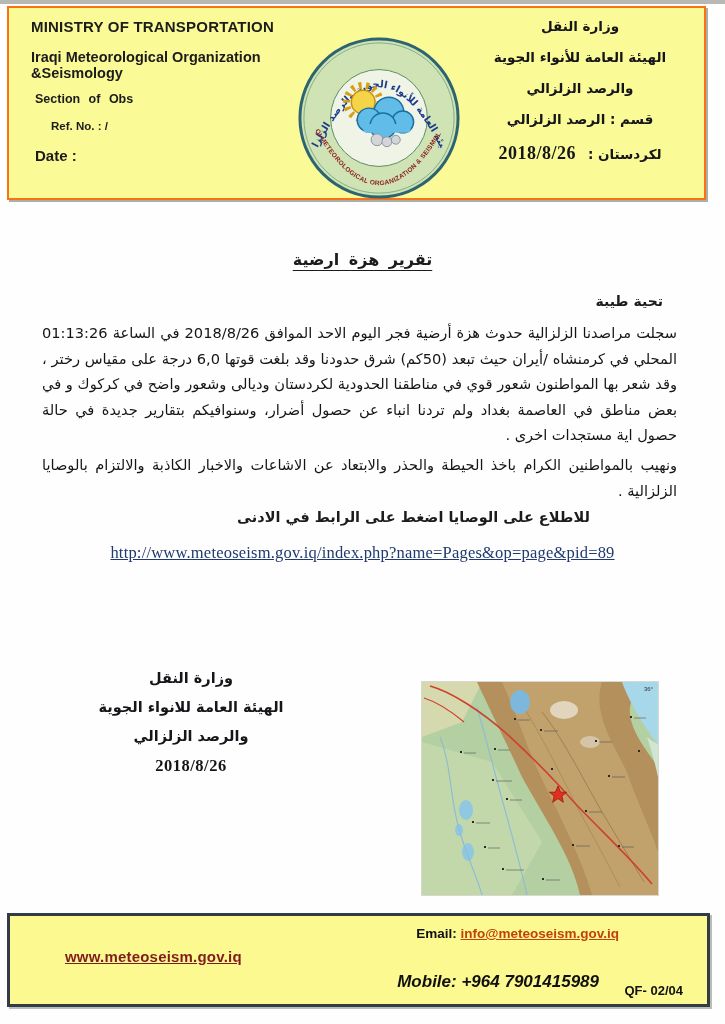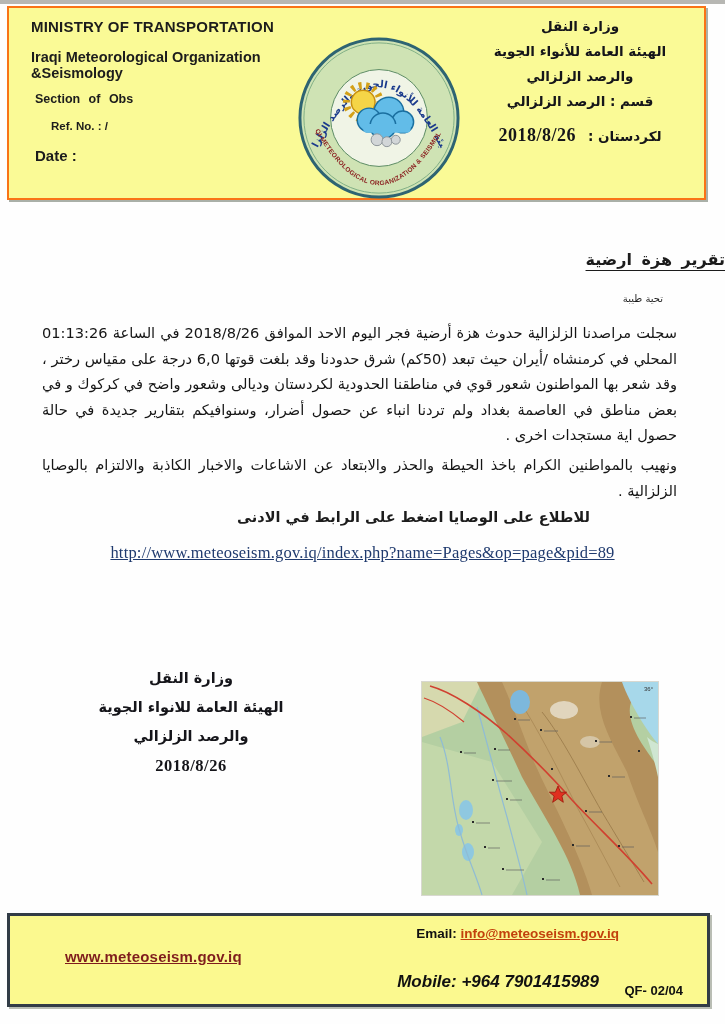--- a/index.html
+++ b/index.html
@@ -26,34 +26,34 @@
 
   .logo-wrap{position:absolute;left:286px;top:26px;width:168px;height:168px;}
 
   .hdr-ar{
     position:absolute;right:14px;top:10px;width:220px;
     direction:rtl;text-align:center;
     font-family:"DejaVu Sans", sans-serif;
     font-weight:bold;font-size:13.5px;color:#15151a;
   }
   .hdr-ar .al{margin-top:0;line-height:17px;}
-  .hdr-ar .al + .al{margin-top:8px;}
+  .hdr-ar .al + .al{margin-top:14px;}
   .hdr-ar .date-line{margin-top:15px;display:flex;direction:rtl;justify-content:center;align-items:baseline;gap:12px;}
   .hdr-ar .date-val{font-family:"Liberation Serif","DejaVu Serif",serif;font-size:18px;font-weight:600;letter-spacing:.5px;}
 
   
   .doc-title{
-    position:absolute;top:250px;left:0;width:725px;text-align:right;
+    position:absolute;top:250px;left:0;width:725px;text-align:center;
     direction:rtl;font-family:"DejaVu Sans",sans-serif;
     font-weight:bold;font-size:16px;text-decoration:underline;
     text-underline-offset:5px;word-spacing:4px;
   }
   .greeting{
     position:absolute;top:293px;right:62px;direction:rtl;
-    font-family:"DejaVu Sans",sans-serif;font-weight:normal;font-size:10px;
+    font-family:"DejaVu Sans",sans-serif;font-weight:bold;font-size:14px;
   }
   .para{
     position:absolute;right:48px;left:42px;direction:rtl;
     font-family:"DejaVu Sans",sans-serif;font-size:14.6px;
     line-height:25.5px;text-align:justify;color:#151515;
   }
   .para1{top:320px;}
   .para2{top:452px;}
   .link-line{
     position:absolute;top:509px;left:130px;right:28px;text-align:center;

